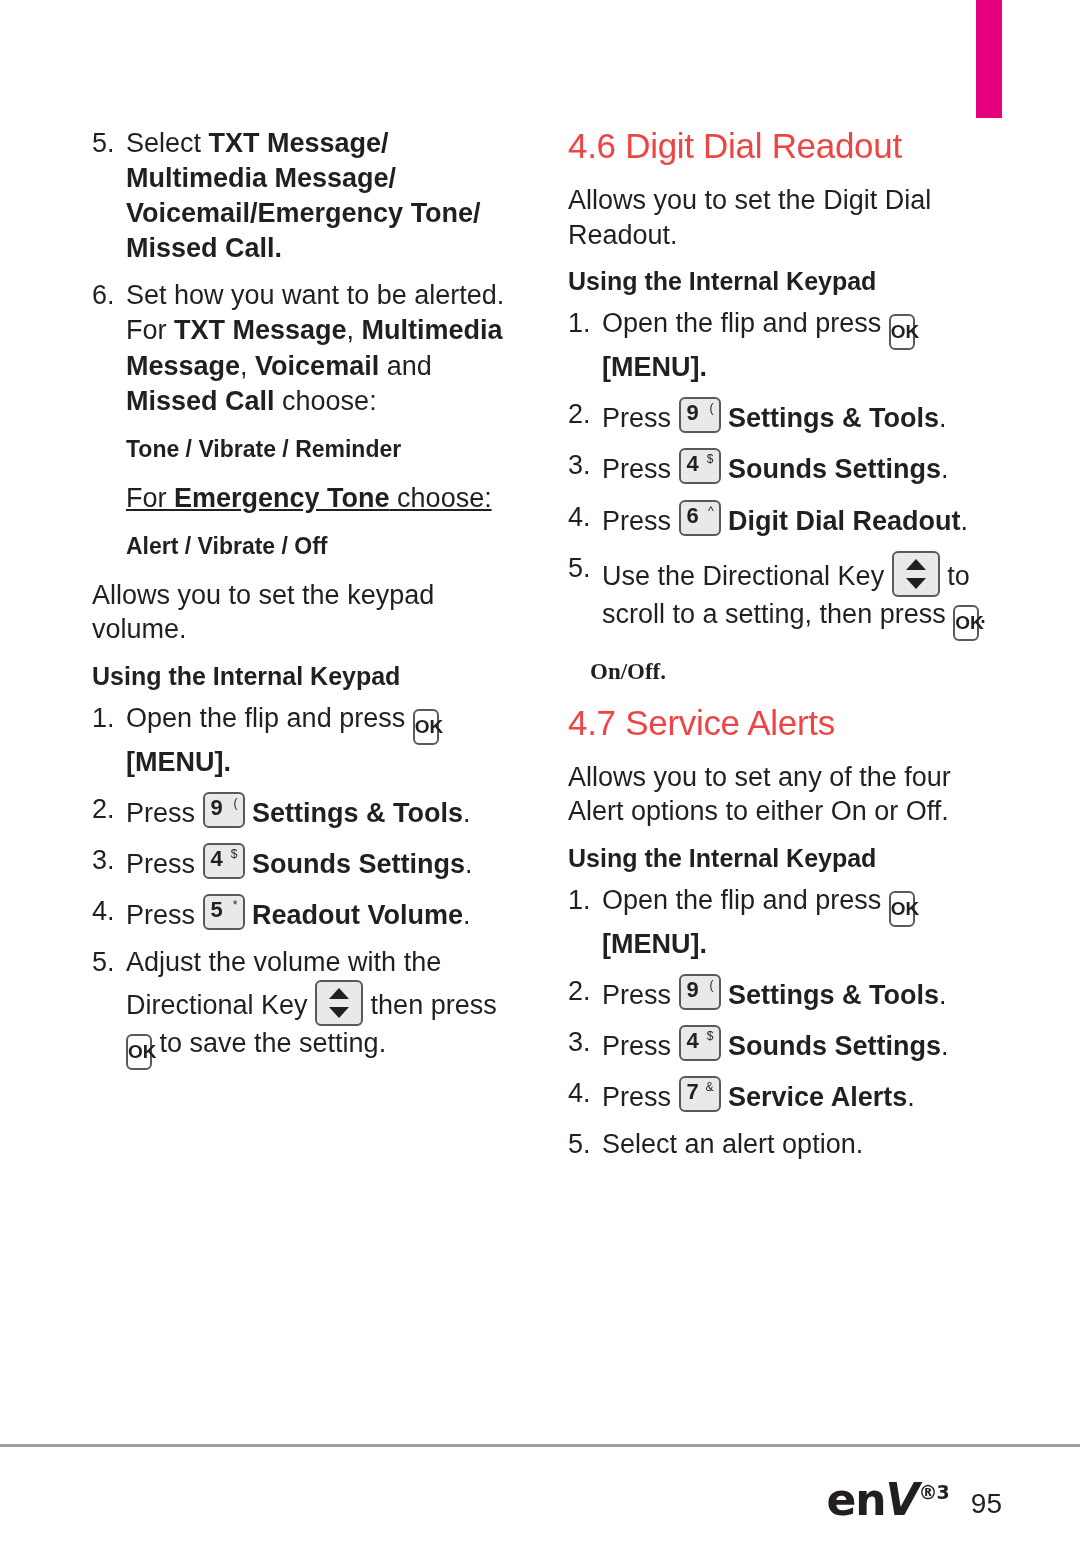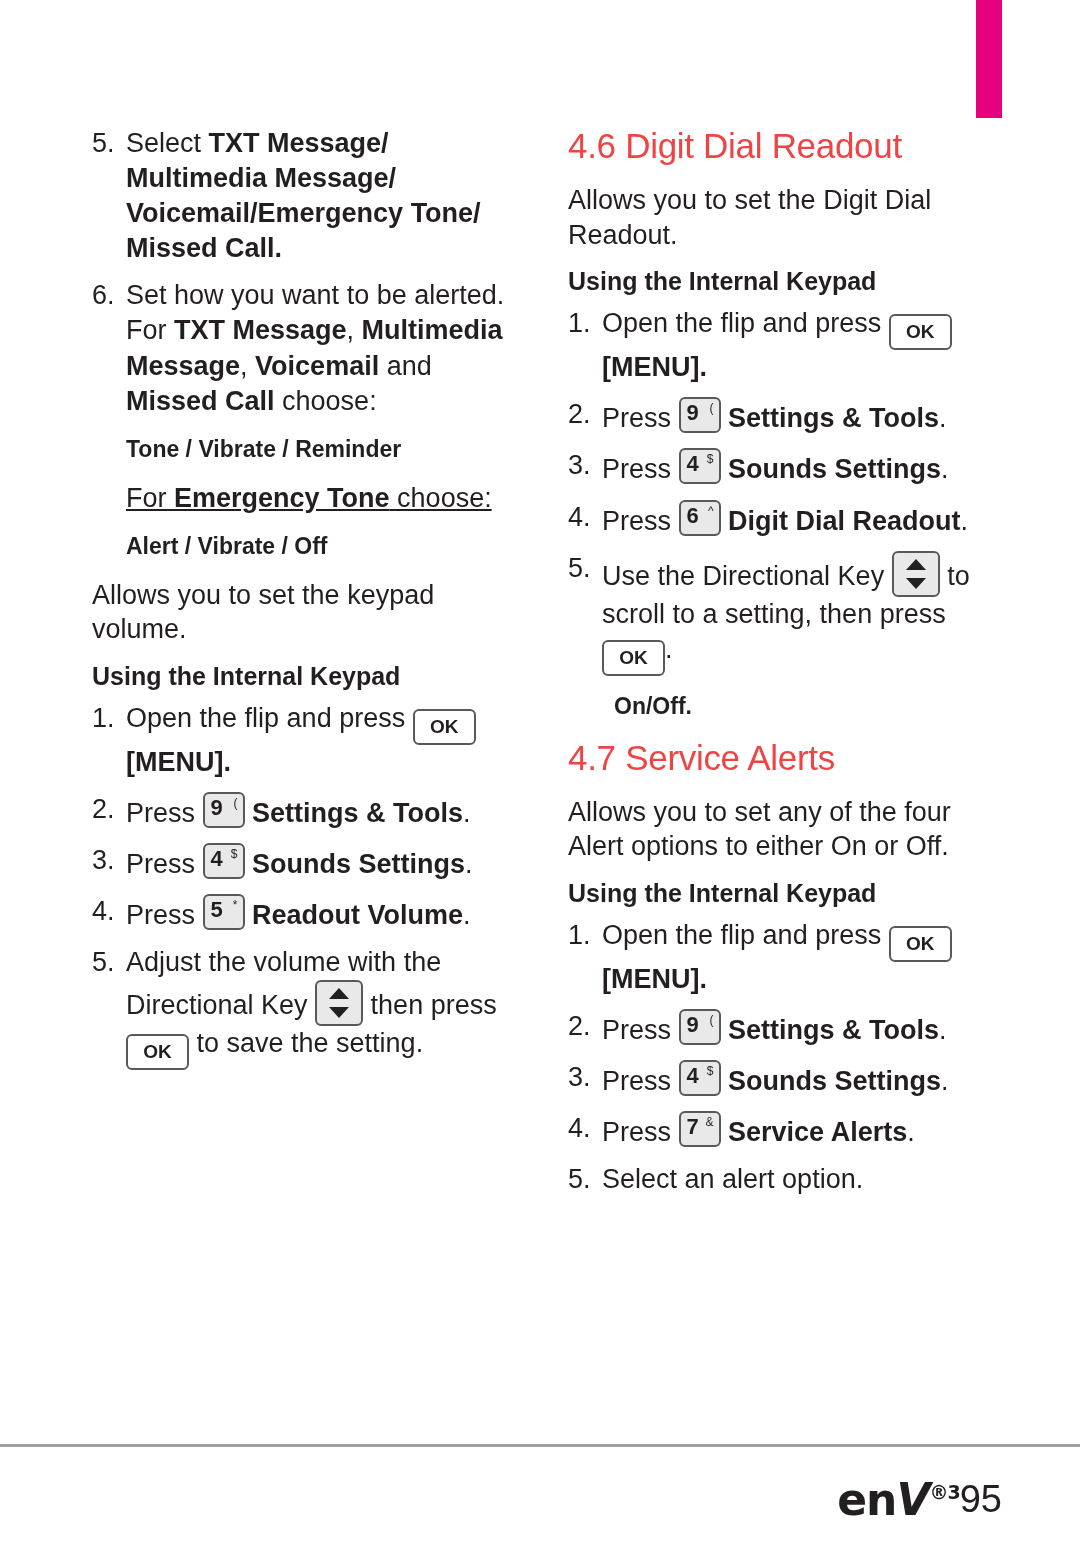--- a/index.html
+++ b/index.html
@@ -36,20 +36,21 @@
     bottom: 105px;
     height: 3px;
     background: #9d9fa2;
   }
   .footer {
     position: absolute;
     right: 78px;
     bottom: 30px;
     display: flex;
     align-items: flex-end;
+    gap: 22px;
     justify-content: space-between;
   }
   .logo {
     font-family: "DejaVu Sans", sans-serif;
     font-size: 44px;
     font-weight: 700;
     color: #231f20;
     letter-spacing: -1px;
     line-height: 1;
     position: relative;
@@ -57,21 +58,21 @@
   .logo .v {
     font-style: italic;
     font-weight: 700;
   }
   .logo .sup {
     font-size: 19px;
     vertical-align: super;
     font-weight: 700;
   }
   .page-num {
-    font-size: 38px;
+    font-size: 28px;
     color: #231f20;
     line-height: 1;
     padding-bottom: 4px;
   }
 
   .col {
     position: absolute;
     top: 126px;
     width: 430px;
   }
@@ -132,21 +133,21 @@
   .key {
     display: inline-block;
     vertical-align: -6px;
     border: 2px solid #58595b;
     border-radius: 6px;
     background: #ffffff;
     box-sizing: border-box;
     position: relative;
   }
   .key-ok {
-    width: 63px;
+    width: 26px;
     height: 36px;
     line-height: 32px;
     text-align: center;
     font-size: 19px;
     font-weight: 700;
     color: #231f20;
     font-family: "Liberation Sans", sans-serif;
   }
   .key-num {
     width: 42px;
@@ -278,21 +279,21 @@
     <div class="step">
       <span class="num">4.</span>
       <span class="txt"><span>Press </span><span class="key key-num"><span class="dig">6</span><span class="sup">^</span></span> <span class="b">Digit Dial Readout</span><span>.</span></span>
     </div>
 
     <div class="step">
       <span class="num">5.</span>
       <span class="txt"><span>Use the Directional Key </span><span class="key key-dir"><span class="tri up"></span><span class="tri down"></span></span><span> to scroll to a setting, then press </span><span class="key key-ok">OK</span><span>.</span></span>
     </div>
 
-    <div class="indent-block" style="margin-left:46px;">On/Off.</div>
+    <div class="indent-block" style="margin-left:22px;font-family:Liberation Serif, serif;">On/Off.</div>
 
     <h2 class="section">4.7 Service Alerts</h2>
 
     <p class="body">Allows you to set any of the four Alert options to either On or Off.</p>
 
     <h3 class="sub">Using the Internal Keypad</h3>
 
     <div class="step">
       <span class="num">1.</span>
       <span class="txt"><span>Open the flip and press </span><span class="key key-ok">OK</span><br><span class="b">[MENU].</span></span>

